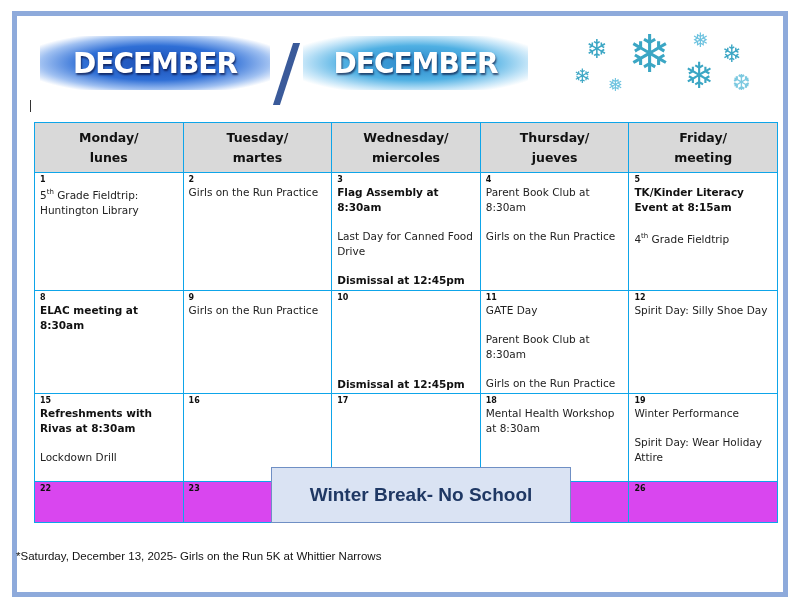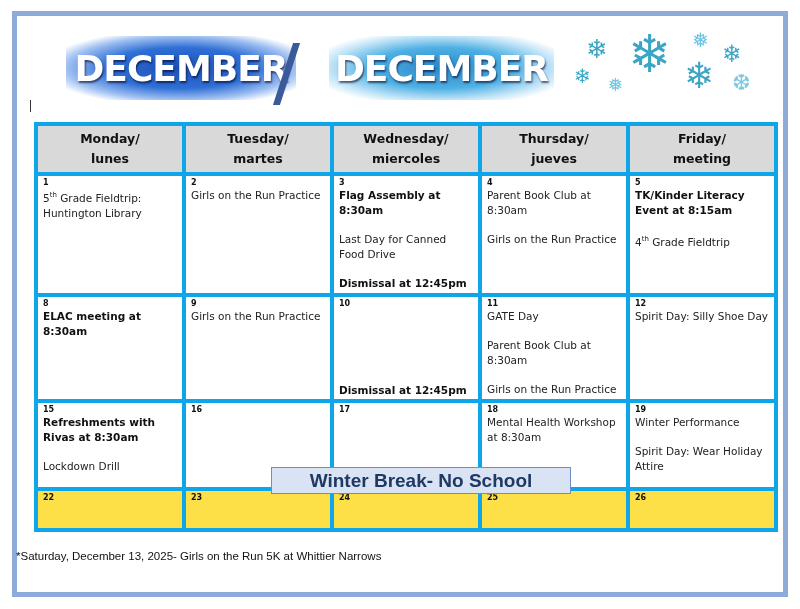--- a/index.html
+++ b/index.html
@@ -1,38 +1,38 @@
 <!DOCTYPE html>
 <html><head>
 <meta charset="utf-8">
 <style>
   html,body{margin:0;padding:0;background:#fff;}
   body{width:800px;height:609px;position:relative;overflow:hidden;font-family:"DejaVu Sans",sans-serif;}
   .frame{position:absolute;left:12px;top:11px;width:776px;height:586px;box-sizing:border-box;border:5px solid #8eaadb;background:#fff;}
   .banner{position:absolute;left:18px;top:18px;width:510px;height:92px;}
-  .word{position:absolute;top:18px;height:64px;display:flex;align-items:center;justify-content:center;
-        font-family:"DejaVu Sans",sans-serif;font-weight:bold;font-size:36px;color:#fff;letter-spacing:-1px;
-        text-shadow:1px 2px 2px rgba(0,0,40,.6);margin-left:26px;}
+  .word{position:absolute;top:18px;height:54px;display:flex;align-items:center;justify-content:center;
+        font-family:"DejaVu Sans",sans-serif;font-weight:bold;font-size:28px;color:#fff;letter-spacing:-1px;
+        text-shadow:1px 2px 2px rgba(0,0,40,.6);}
   .w1{left:22px;width:230px;background:radial-gradient(ellipse at center,#1c4fb5 0%,#2f6fd6 45%,rgba(80,140,230,.55) 70%,rgba(255,255,255,0) 85%);}
   .w2{left:285px;width:225px;background:radial-gradient(ellipse at center,#2a86c9 0%,#4fb0e3 45%,rgba(130,200,240,.5) 70%,rgba(255,255,255,0) 85%);}
   .slash{position:absolute;left:265px;top:25px;width:7px;height:62px;background:#3a5a9a;transform:skewX(-18deg);}
   .flakes{position:absolute;left:574px;top:28px;width:200px;height:75px;color:#3ba6c4;}
   .flake{position:absolute;line-height:1;}
   .cursor{position:absolute;left:30px;top:100px;width:1px;height:12px;background:#333;}
   table.cal{position:absolute;left:34px;top:122px;width:744px;border-collapse:collapse;table-layout:fixed;
             font-family:"DejaVu Sans",sans-serif;}
-  table.cal td, table.cal th{border:4px solid #0ea5e9;vertical-align:top;padding:2px 5px;box-sizing:border-box;}
+  table.cal td, table.cal th{border:1px solid #0ea5e9;vertical-align:top;padding:2px 5px;box-sizing:border-box;}
   table.cal th{background:#d9d9d9;font-size:12.5px;font-weight:bold;height:50px;text-align:center;vertical-align:middle;line-height:20px;color:#111;}
   .dnum{font-size:8px;font-weight:bold;line-height:10px;color:#111;}
   .ev{font-size:10.5px;line-height:15px;color:#222;}
   .ev.b{font-weight:bold;color:#111;}
   .gap{height:14px;}
   .r1 td{height:100px;} .r2 td{height:86px;} .r3 td{height:88px;}
-  .r4 td,.r5 td{height:41px;background:#fde047;}
-  .break{position:absolute;left:271px;top:467px;width:300px;height:27px;box-sizing:border-box;border:1px solid #6f8fc4;
+  .r4 td,.r5 td{height:41px;background:#d946ef;}
+  .break{position:absolute;left:271px;top:467px;width:300px;height:56px;box-sizing:border-box;border:1px solid #6f8fc4;
          background:#dae3f3;display:flex;align-items:center;justify-content:center;font-family:"Liberation Sans",sans-serif;
          font-size:19px;font-weight:bold;color:#1f3864;}
   .note{position:absolute;left:16px;top:550px;font-family:"Liberation Sans",sans-serif;font-size:11.5px;font-weight:normal;color:#111;}
   sup{font-size:7px;}
 </style>
 </head>
 <body>
 
 <div class="frame"></div>
 

